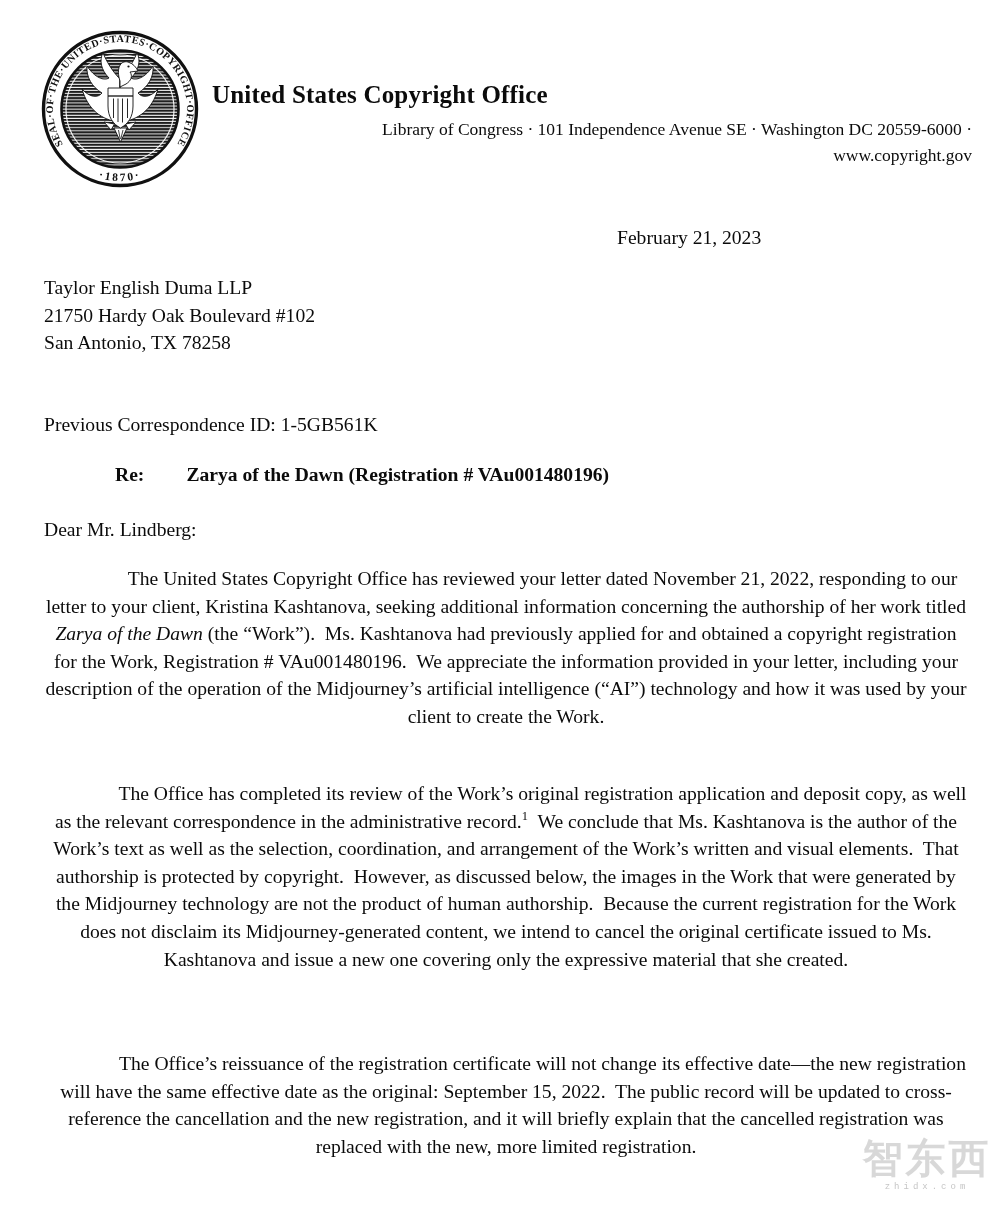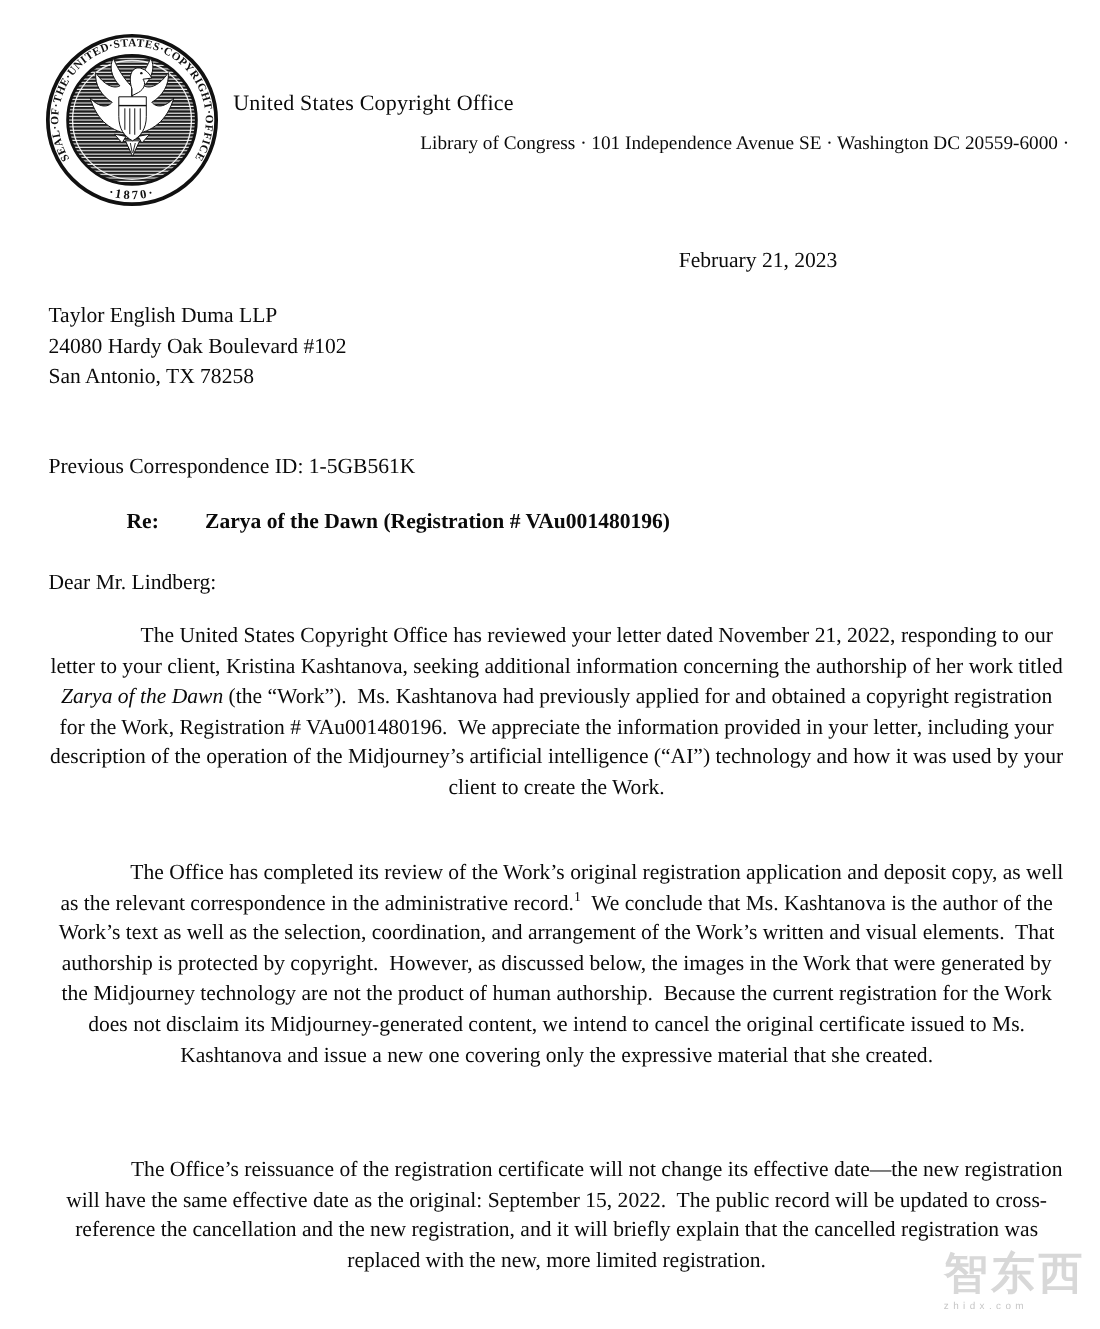--- a/index.html
+++ b/index.html
@@ -9,21 +9,21 @@
     font-family: "Liberation Serif", "DejaVu Serif", serif;
     color: #0b0b0b;
     overflow: hidden;
   }
   .page { position: absolute; inset: 0; background: #fff; }
 
   
   .seal { position: absolute; left: 40px; top: 29px; width: 160px; height: 160px; }
   .hdr { position: absolute; left: 212px; top: 82px; width: 760px; }
   .hdr-title {
-    font-size: 20px; font-weight: normal; line-height: 25px;
+    font-size: 25px; font-weight: bold; line-height: 25px;
     letter-spacing: 0.2px;
   }
   .hdr-addr { font-size: 17.5px; line-height: 26px; text-align: right; }
   .hdr-addr-first { margin-top: 9px; }
 
   
   .blk { position: absolute; left: 44px; font-size: 19.6px; line-height: 27.6px; }
   .date { left: 617px; top: 224px; text-align: center; }
   .recipient { top: 274px; }
   .prev { top: 411px; text-align: center; }
@@ -36,30 +36,30 @@
     font-size: 19.6px; line-height: 27.6px;
     text-indent: 73px; white-space: pre-wrap; text-align: center;
   }
   .p1 { top: 565px; }
   .p2 { top: 780px; }
   .p3 { top: 1050px; }
   .fn-sup { vertical-align: super; font-size: 12.5px; line-height: 0; }
   .work-title { font-style: italic; }
 
   
-  .watermark { position: absolute; left: 858px; top: 1136px; width: 138px; }
+  .watermark { position: absolute; left: 858px; top: 1136px; width: 138px; text-align: center; }
   .wm-text {
     font-size: 40px; font-weight: bold; line-height: 44px;
     color: rgba(184,184,184,0.55); letter-spacing: 3px;
     font-family: "DejaVu Sans", sans-serif;
   }
   .wm-sub {
     margin-top: 2px; font-size: 9px; letter-spacing: 4px;
     color: rgba(178,178,178,0.75);
-    font-family: Liberation Sans, sans-serif;
+    font-family: Liberation Mono, monospace;
   }
 </style>
 </head>
 <body>
 
 <div class="page">
 
   <div class="seal">
     <svg width="160" height="160" viewBox="0 0 160 160" xmlns="http://www.w3.org/2000/svg">
       <defs>
@@ -94,27 +94,28 @@
         <path d="M68,59 L93,59 L93,77 C93,88 88,95 80.5,99 C73,95 68,88 68,77 Z"></path>
         <path d="M68,67 L93,67" fill="none" stroke-width="1.3"></path>
         <path d="M73.5,69.5 V89 M78,69.5 V93 M82.5,69.5 V93.5 M87.5,69.5 V89" fill="none" stroke-width="0.9"></path>
       </g>
     </svg>
   </div>
 
   <div class="hdr">
     <div class="hdr-title">United States Copyright Office</div>
     <div class="hdr-addr hdr-addr-first">Library of Congress · 101 Independence Avenue SE · Washington DC 20559-6000 ·</div>
+    <div class="hdr-addr">www.copyright.gov</div>
   </div>
 
   <div class="blk date">February 21, 2023</div>
 
   <div class="blk recipient">
     <div>Taylor English Duma LLP</div>
-    <div>24080 Hardy Oak Boulevard #102</div>
+    <div>21750 Hardy Oak Boulevard #102</div>
     <div>San Antonio, TX 78258</div>
   </div>
 
   <div class="blk prev">Previous Correspondence ID: 1-5GB561K</div>
 
   <div class="blk re"><span>Re:</span><span class="re-subject">Zarya of the Dawn (Registration # VAu001480196)</span></div>
 
   <div class="blk salutation">Dear Mr. Lindberg:</div>
 
   <p class="para p1"><span>The United States Copyright Office has reviewed your letter dated November 21, 2022, responding to our letter to your client, Kristina Kashtanova, seeking additional information concerning the authorship of her work titled </span><span class="work-title">Zarya of the Dawn</span><span> (the “Work”).  Ms. Kashtanova had previously applied for and obtained a copyright registration for the Work, Registration # VAu001480196.  We appreciate the information provided in your letter, including your description of the operation of the Midjourney’s artificial intelligence (“AI”) technology and how it was used by your client to create the Work.</span></p>

